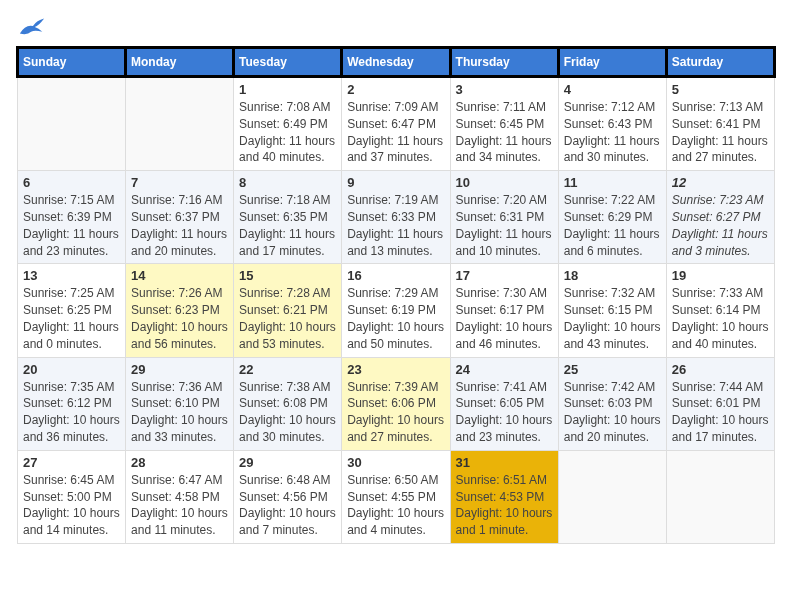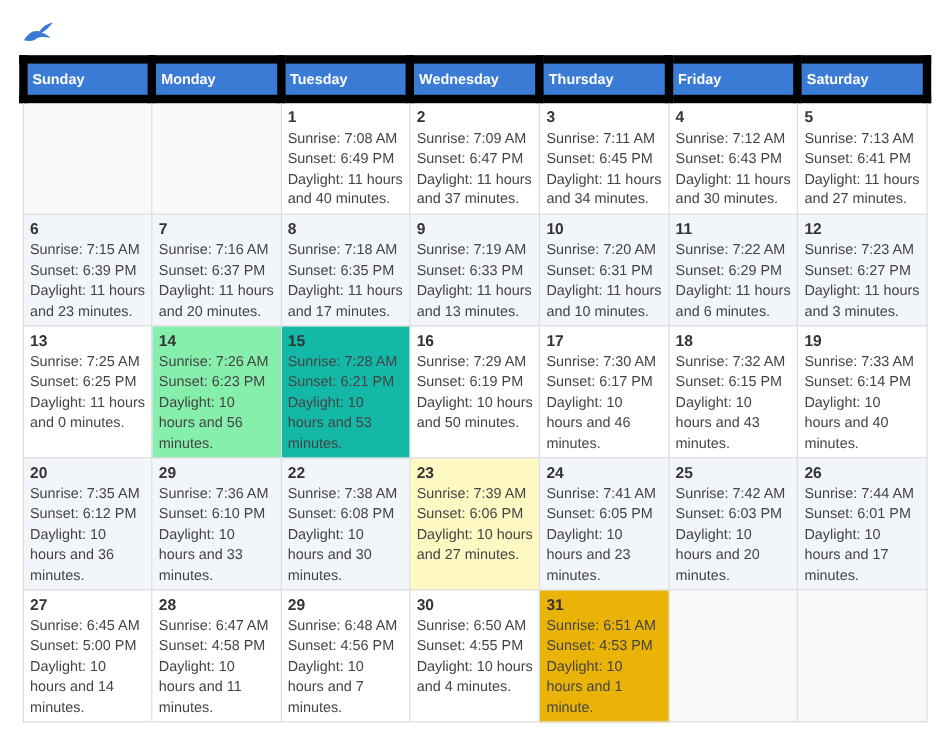--- a/index.html
+++ b/index.html
@@ -54,21 +54,21 @@
       border-collapse: collapse;
       font-size: 11px;
     }
     .calendar th {
       background: #3a7bd5;
       color: #fff;
       padding: 6px 4px;
       text-align: left;
       font-size: 12px;
       font-weight: 600;
-      border: 7px solid #000000;
+      border: 3px solid #000000;
     }
     .calendar td {
       border: 1px solid #ddd;
       vertical-align: top;
       padding: 4px 5px;
       height: 88px;
       width: 109px;
       background: #fff;
     }
     .calendar tr:nth-child(even) td {
@@ -169,35 +169,35 @@
           <div class="day-info">Sunrise: 7:19 AM<br>Sunset: 6:33 PM<br>Daylight: 11 hours and 13 minutes.</div>
         </td>
         <td style="background: rgb(242, 245, 250);">
           <span class="day-number">10</span>
           <div class="day-info">Sunrise: 7:20 AM<br>Sunset: 6:31 PM<br>Daylight: 11 hours and 10 minutes.</div>
         </td>
         <td style="background: rgb(242, 245, 250);">
           <span class="day-number">11</span>
           <div class="day-info">Sunrise: 7:22 AM<br>Sunset: 6:29 PM<br>Daylight: 11 hours and 6 minutes.</div>
         </td>
-        <td style="background: rgb(242, 245, 250);">
+        <td style="background: rgb(242, 245, 250); font-style: italic;">
           <span class="day-number">12</span>
           <div class="day-info">Sunrise: 7:23 AM<br>Sunset: 6:27 PM<br>Daylight: 11 hours and 3 minutes.</div>
         </td>
       </tr>
       <tr>
         <td style="background: rgb(255, 255, 255);">
           <span class="day-number">13</span>
           <div class="day-info">Sunrise: 7:25 AM<br>Sunset: 6:25 PM<br>Daylight: 11 hours and 0 minutes.</div>
         </td>
-        <td style="background: #86efac;">
+        <td style="background: #fef9c3;">
           <span class="day-number">14</span>
           <div class="day-info">Sunrise: 7:26 AM<br>Sunset: 6:23 PM<br>Daylight: 10 hours and 56 minutes.</div>
         </td>
-        <td style="background: #14b8a6;">
+        <td style="background: #fef9c3;">
           <span class="day-number">15</span>
           <div class="day-info">Sunrise: 7:28 AM<br>Sunset: 6:21 PM<br>Daylight: 10 hours and 53 minutes.</div>
         </td>
         <td style="background: rgb(255, 255, 255);">
           <span class="day-number">16</span>
           <div class="day-info">Sunrise: 7:29 AM<br>Sunset: 6:19 PM<br>Daylight: 10 hours and 50 minutes.</div>
         </td>
         <td style="background: rgb(255, 255, 255);">
           <span class="day-number">17</span>
           <div class="day-info">Sunrise: 7:30 AM<br>Sunset: 6:17 PM<br>Daylight: 10 hours and 46 minutes.</div>

